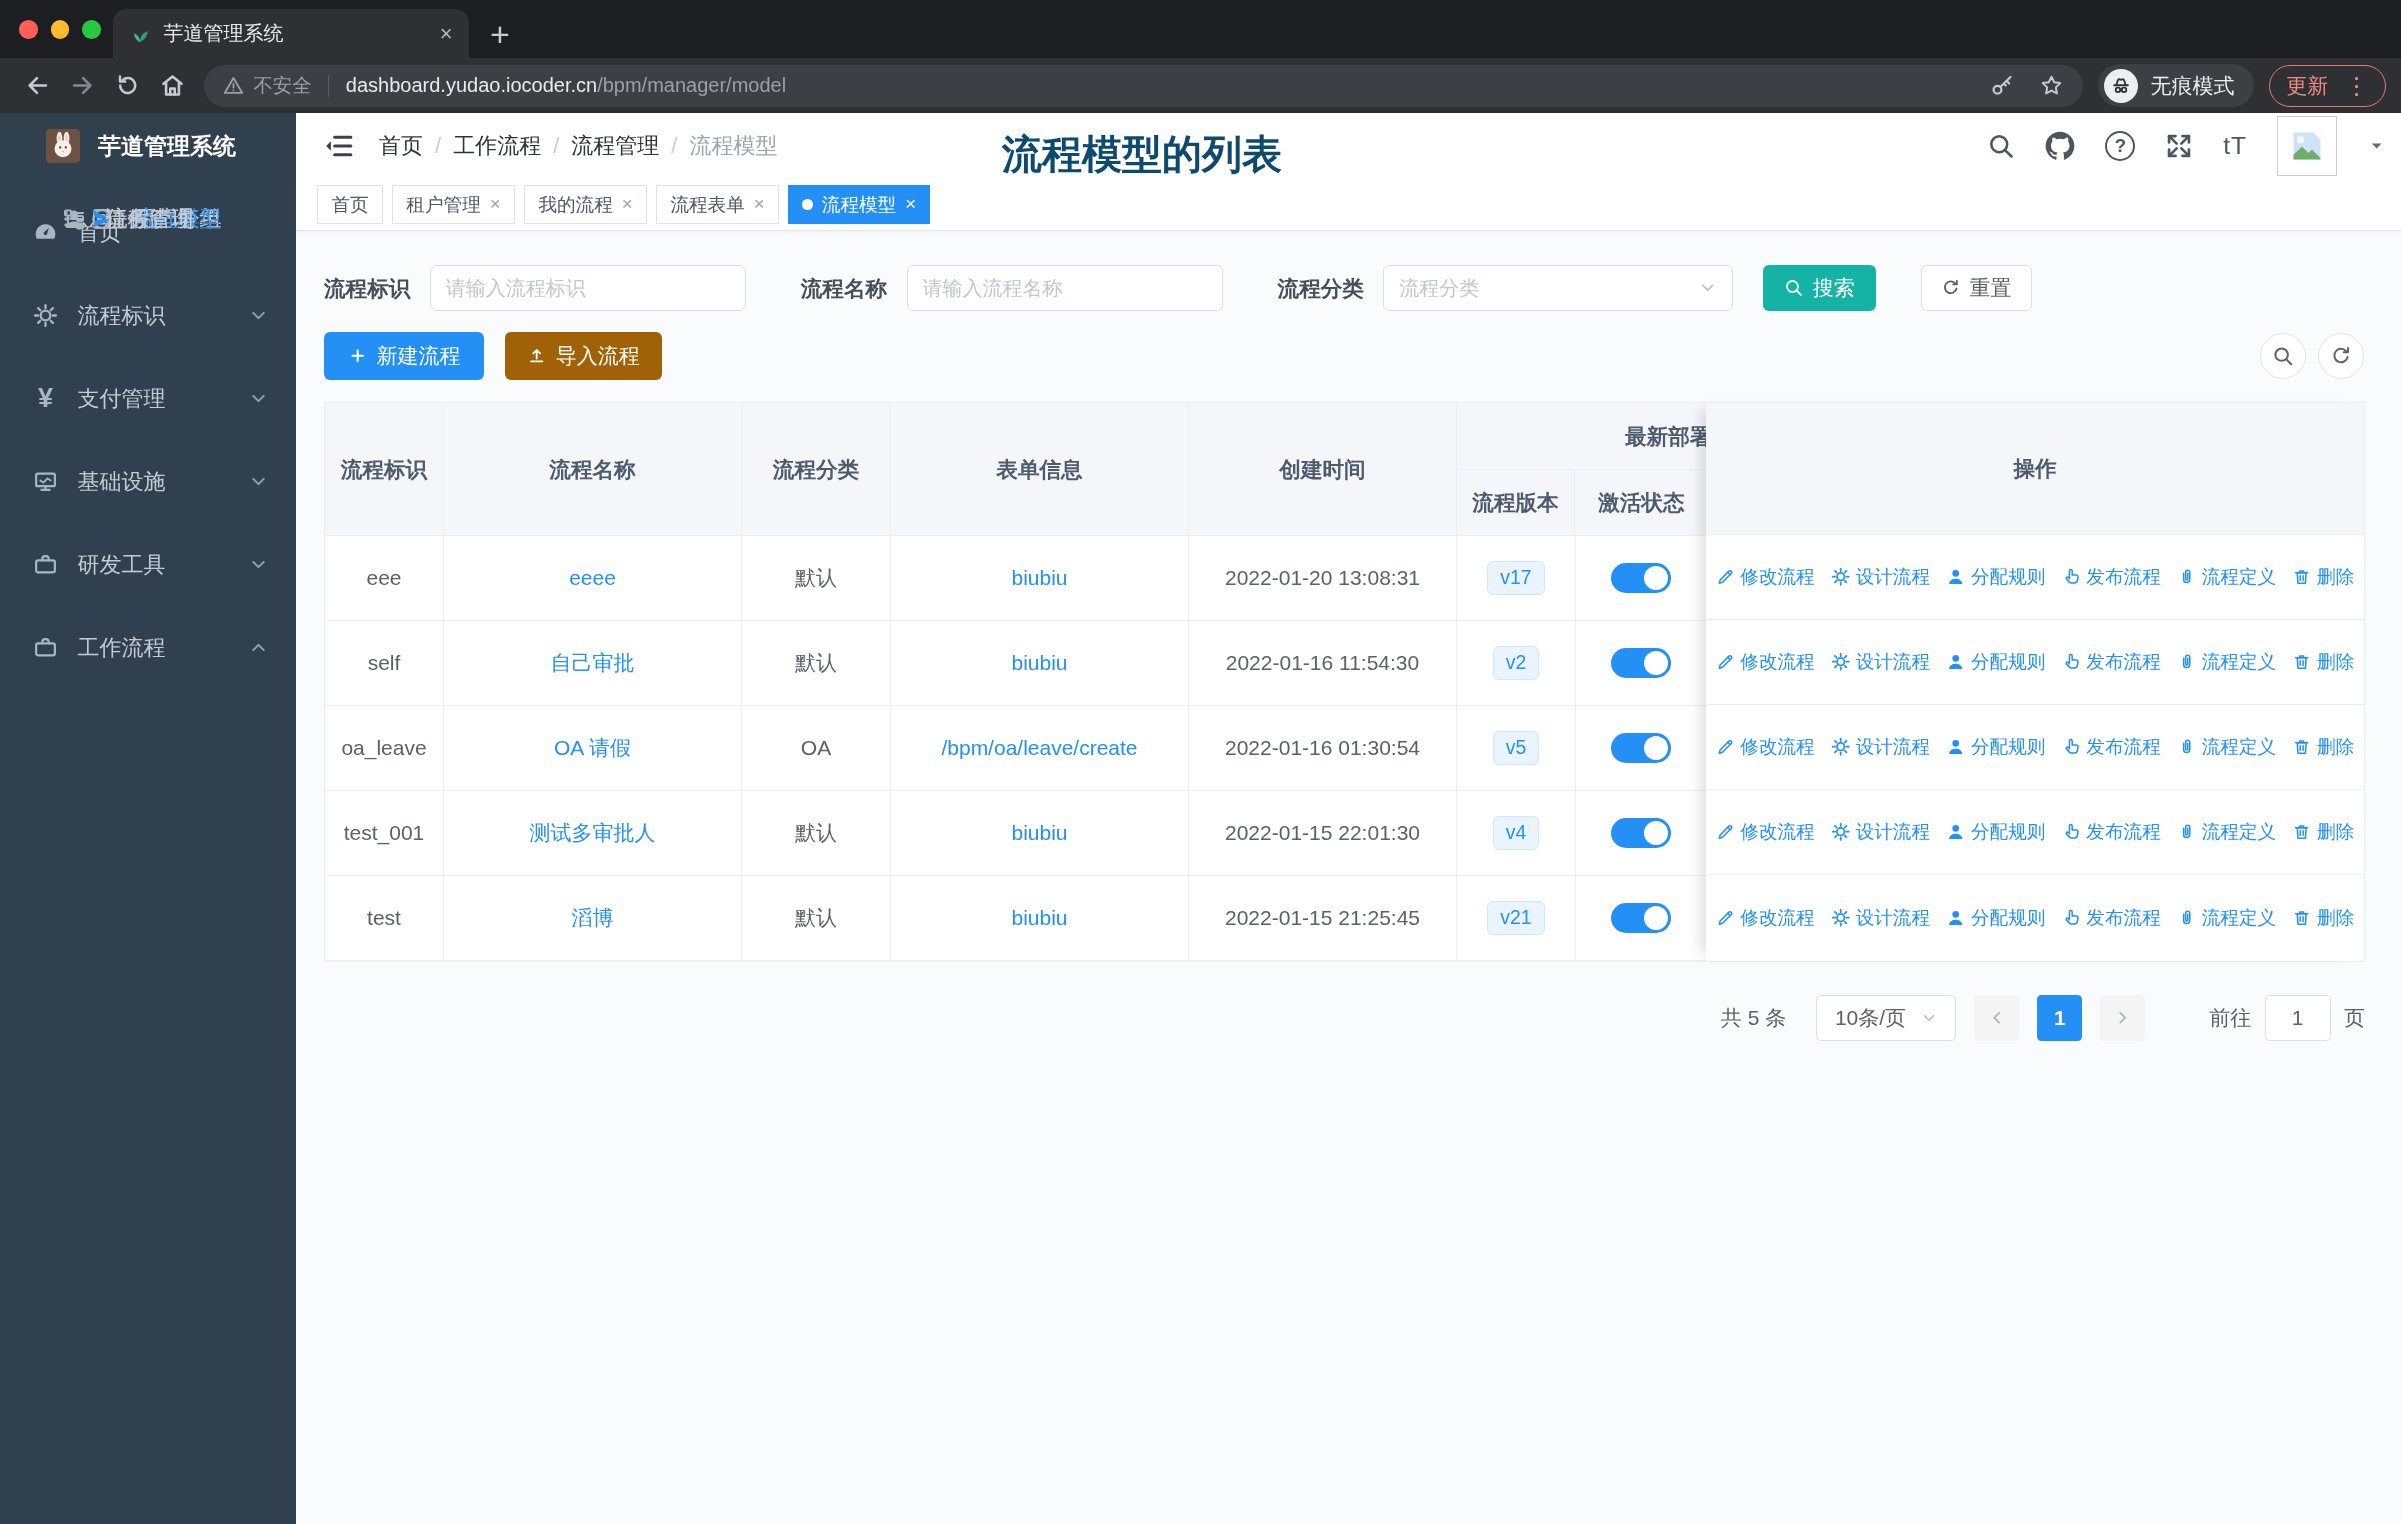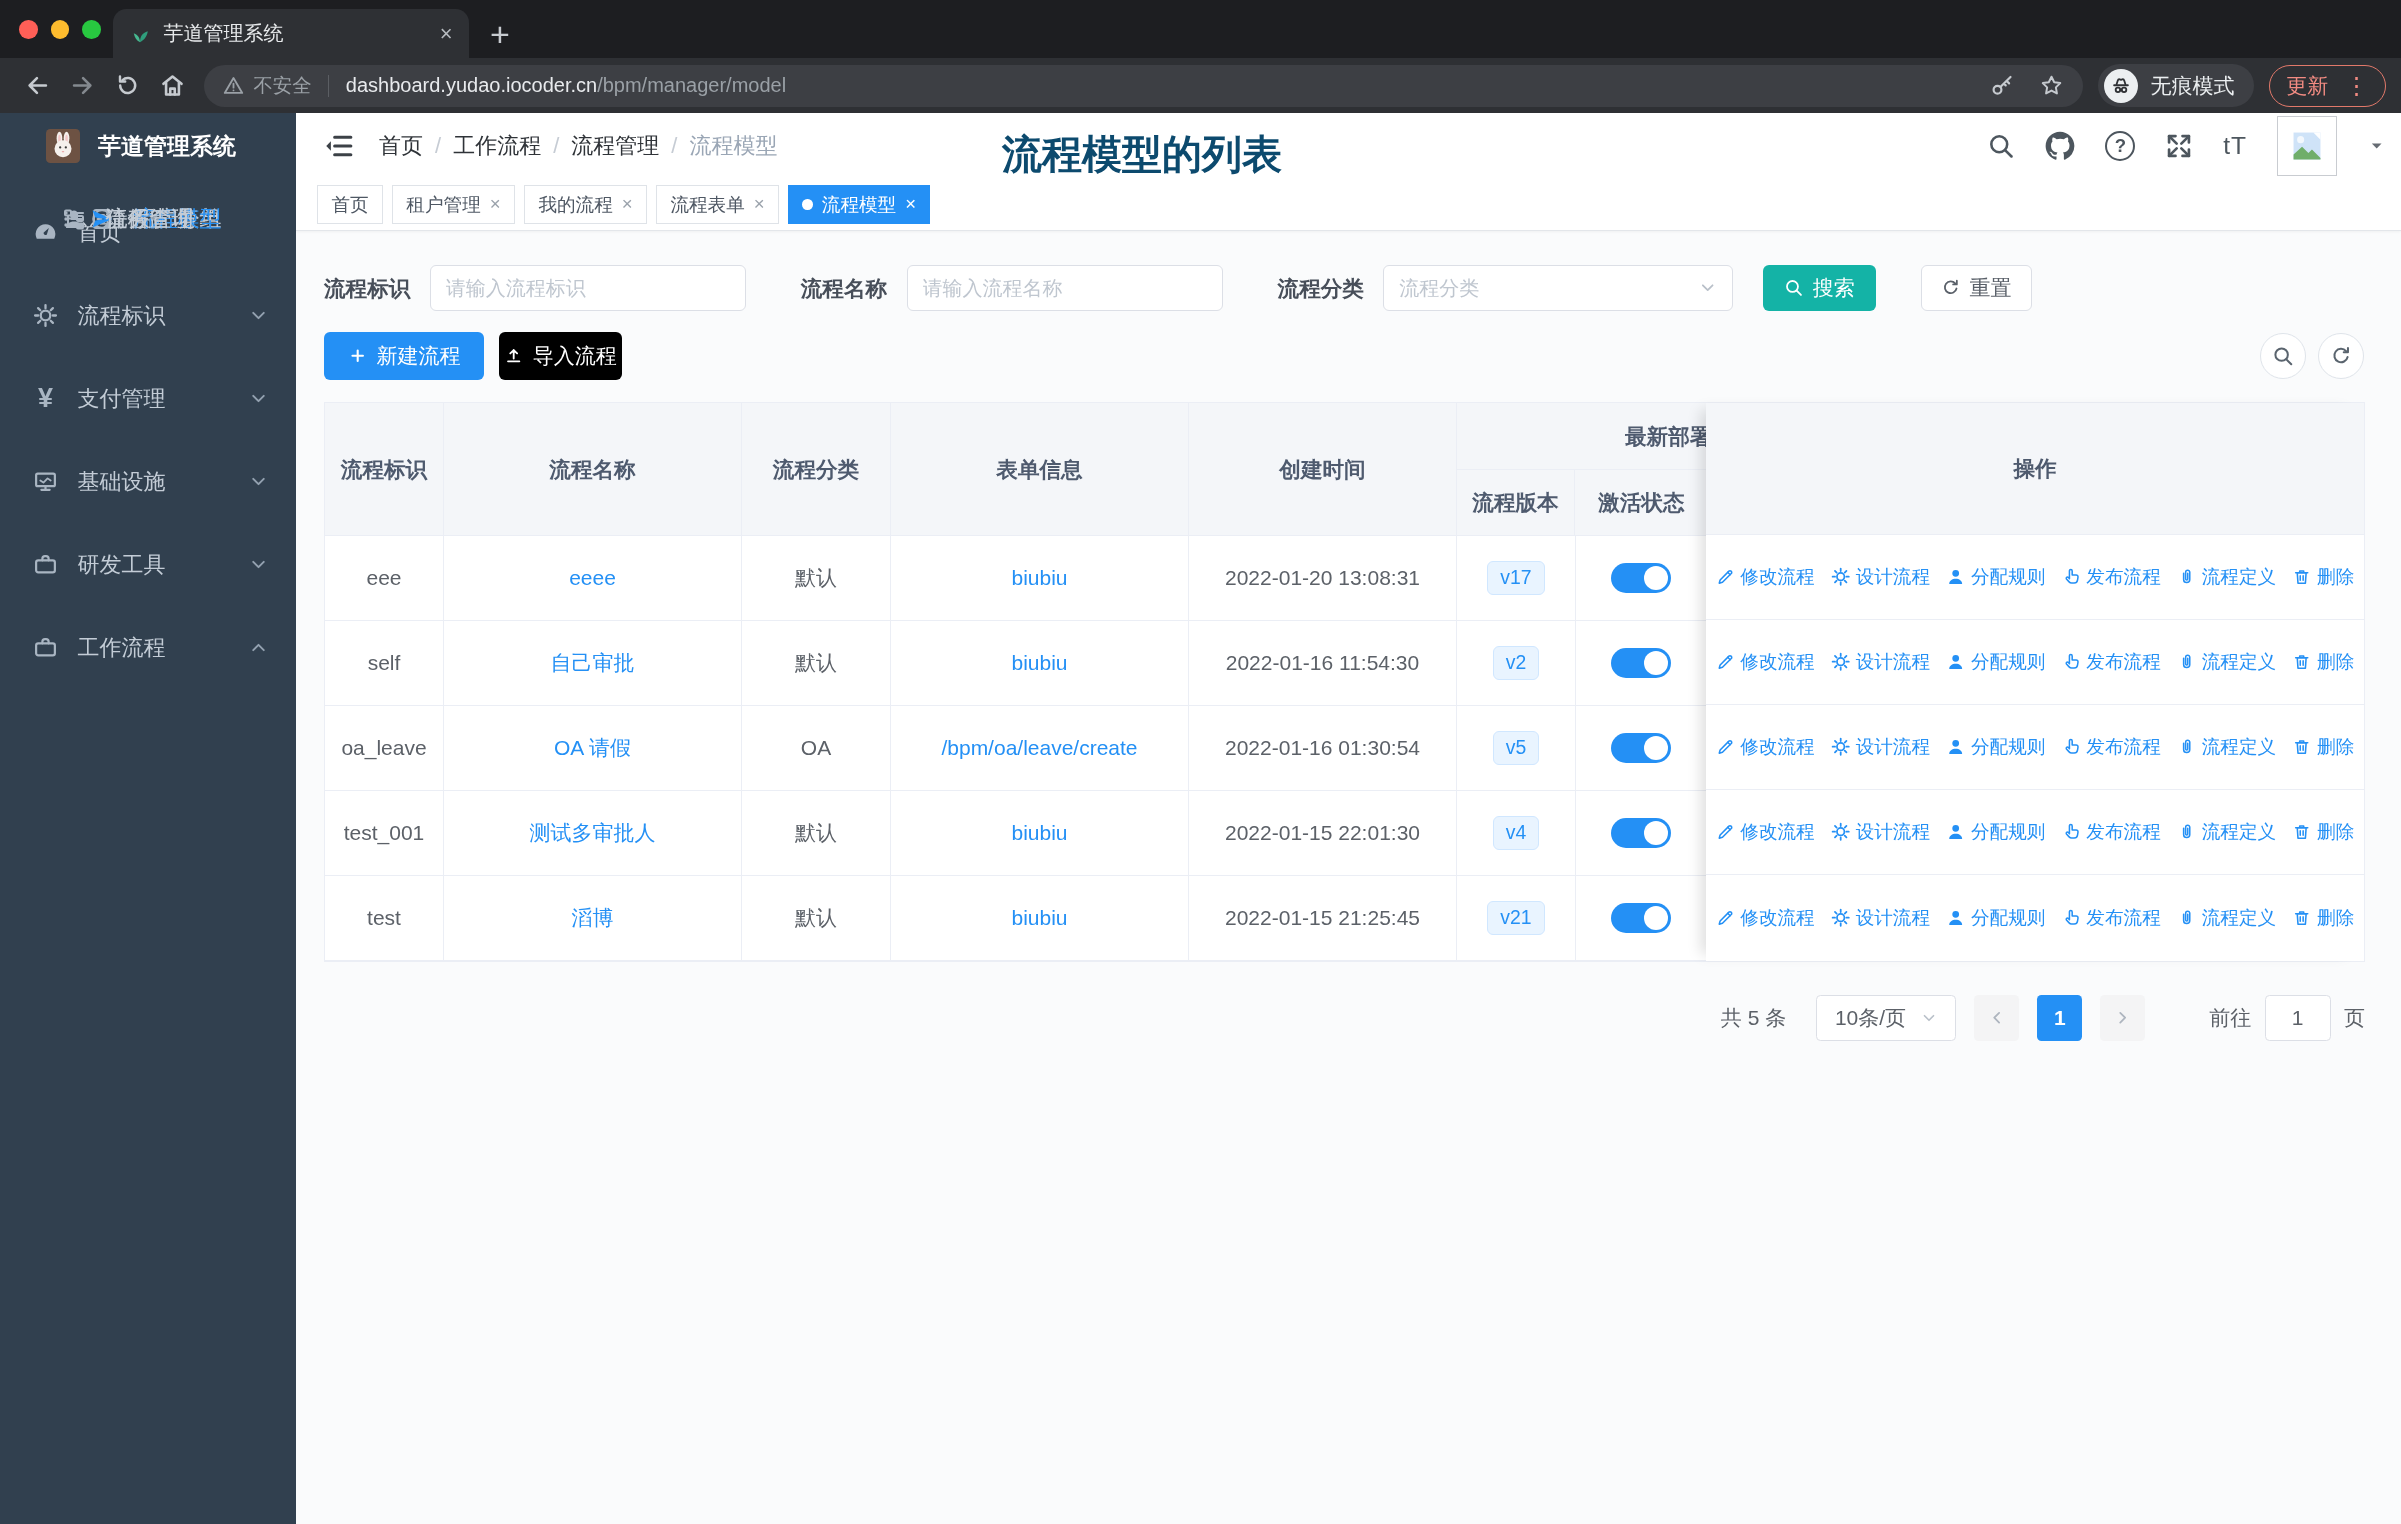--- a/index.html
+++ b/index.html
@@ -82,21 +82,21 @@
   .fselect{width:350px;height:46px;border:0.7px solid #dcdfe6;border-radius:6px;background:#fff;display:flex;
     align-items:center;justify-content:space-between;color:#bfc6cf;font-size:20px;padding:0 15px;box-sizing:border-box;cursor:pointer}
   .fselect .chev{color:#b9c0c9}
   .btn{height:46px;border-radius:6px;display:inline-flex;align-items:center;justify-content:center;gap:9px;
     font-size:21px;cursor:pointer;border:none;font-family:inherit;white-space:nowrap;box-sizing:border-box}
   .btn.search{background:#14b3a6;color:#fff;padding:0 21px;margin-left:30px}
   .btn.reset{background:#fff;color:#5a6069;border:0.7px solid #dcdfe6;padding:0 19.4px;margin-left:45px}
   
   .toolbar2{display:flex;align-items:center;margin-top:21px;width:2040px}
   .btn.create{background:#2490f5;color:#fff;padding:0 24px;height:48px}
-  .btn.import{background:#000000;color:#fff;padding:0 5px;margin-left:15px;height:48px}
+  .btn.import{background:#a16207;color:#fff;padding:0 22px;margin-left:21px;height:48px}
   .circles{margin-left:auto;display:flex;gap:12px}
   .cbtn{width:46px;height:46px;border-radius:50%;border:0.7px solid #dfe4ea;background:#fff;display:flex;
     align-items:center;justify-content:center;color:#5a646e;cursor:pointer;box-sizing:border-box}
   
   .table{position:relative;width:2041px;margin-top:22px;background:#fff;border:0.7px solid #ebeef5;
     box-sizing:border-box;font-size:21px;color:#5c6168}
   .thead{position:relative;height:133px;background:#f4f6f9;color:#4e5a6e;font-weight:bold;font-size:21.6px;
     border-bottom:0.7px solid #ebeef5;box-sizing:border-box}
   .th{position:absolute;top:0;bottom:0;display:flex;align-items:center;justify-content:center;
     border-right:0.7px solid #ebeef5;box-sizing:border-box}

